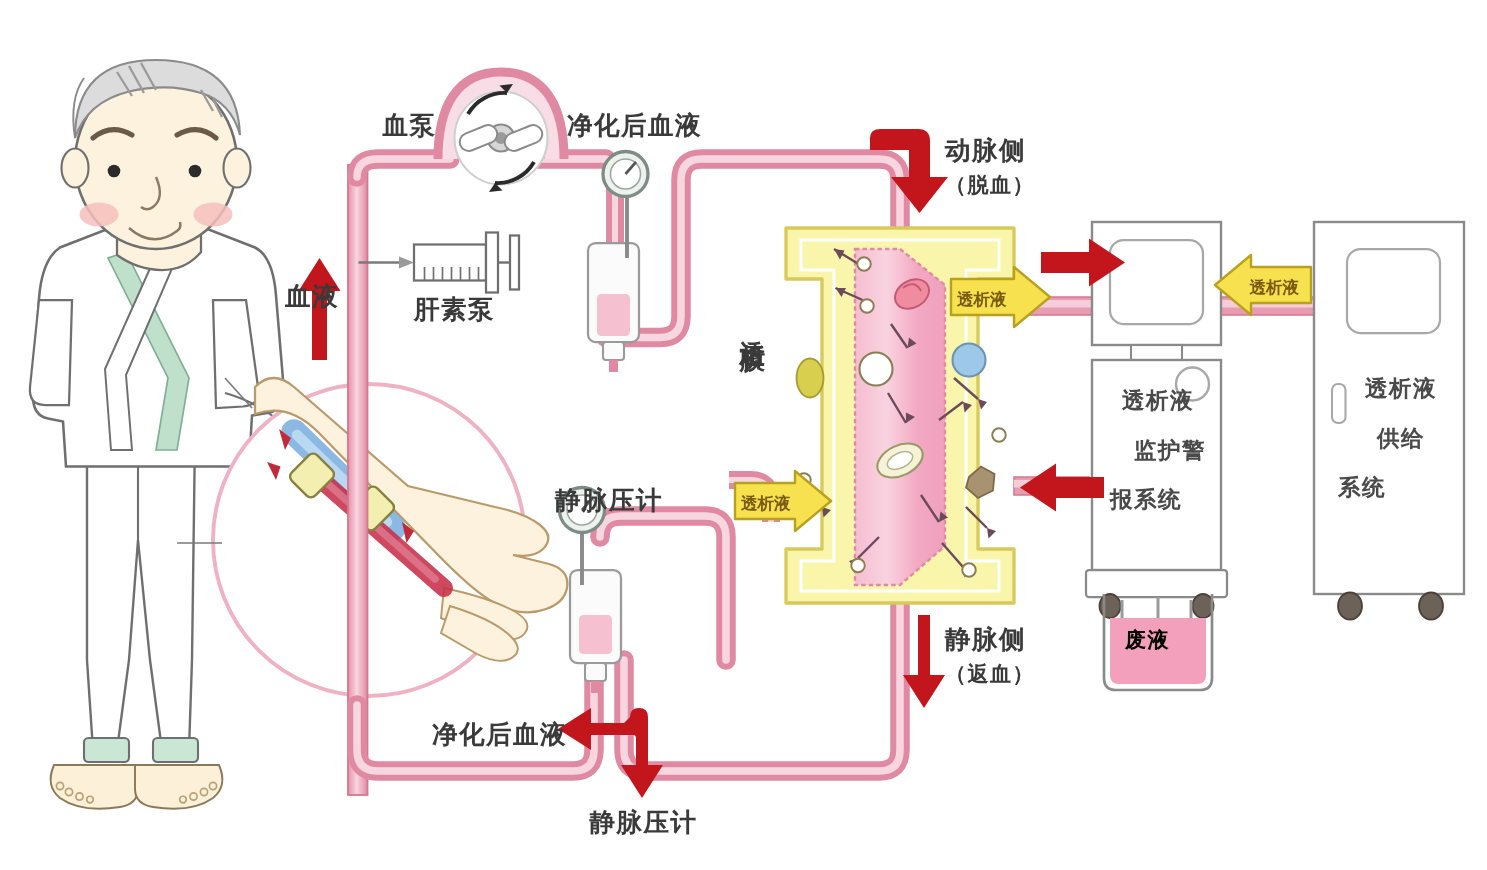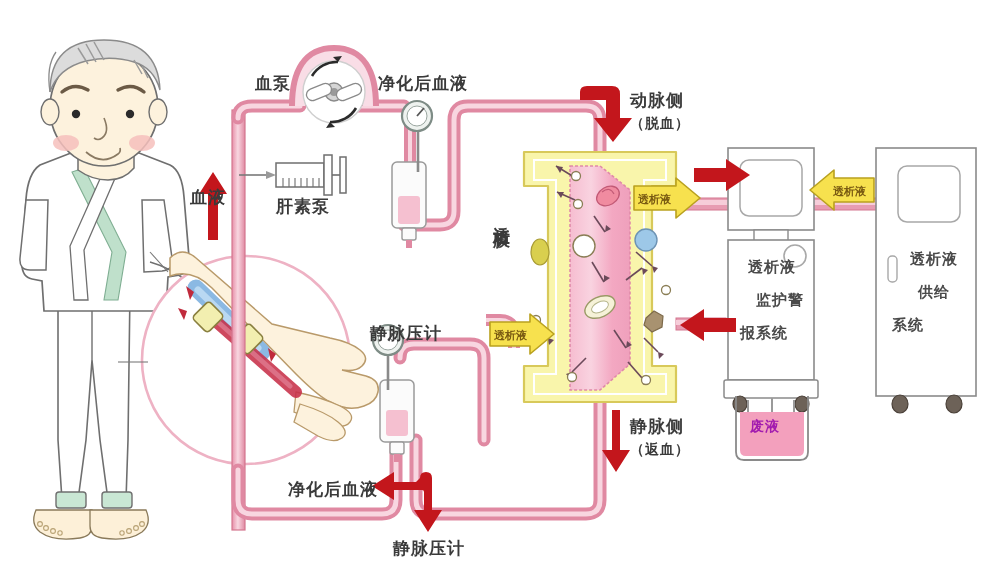--- a/index.html
+++ b/index.html
@@ -24,21 +24,21 @@
     text-orientation:upright;
     letter-spacing:2px;
   }
   .tagtext{
     position:absolute;
     font-size:11px;font-weight:bold;color:#7a5b12;
     white-space:nowrap;letter-spacing:0px;
     font-family:"Liberation Sans","DejaVu Sans",sans-serif;
   }
   .wastetext{
-    position:absolute;font-size:14px;font-weight:bold;color:#a21caf;
+    position:absolute;font-size:14px;font-weight:bold;color:#000000;
     white-space:nowrap;letter-spacing:1px;
     font-family:"Liberation Sans","DejaVu Sans",sans-serif;
   }
   .machtext{
     position:absolute;font-size:15px;font-weight:bold;color:#4a4a4a;
     white-space:nowrap;letter-spacing:1px;text-align:center;
     font-family:"Liberation Sans","DejaVu Sans",sans-serif;
   }
 </style>
 </head>

